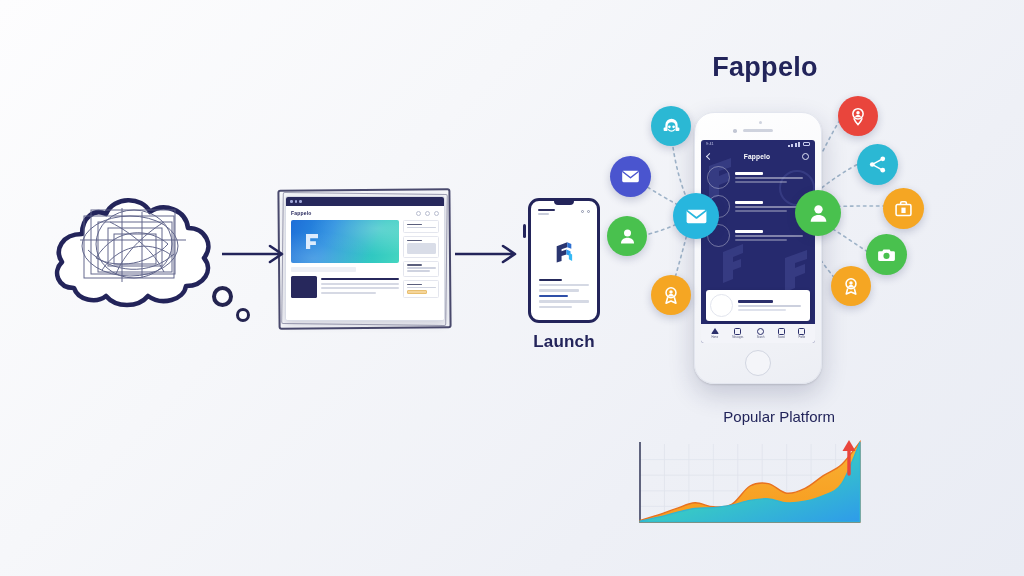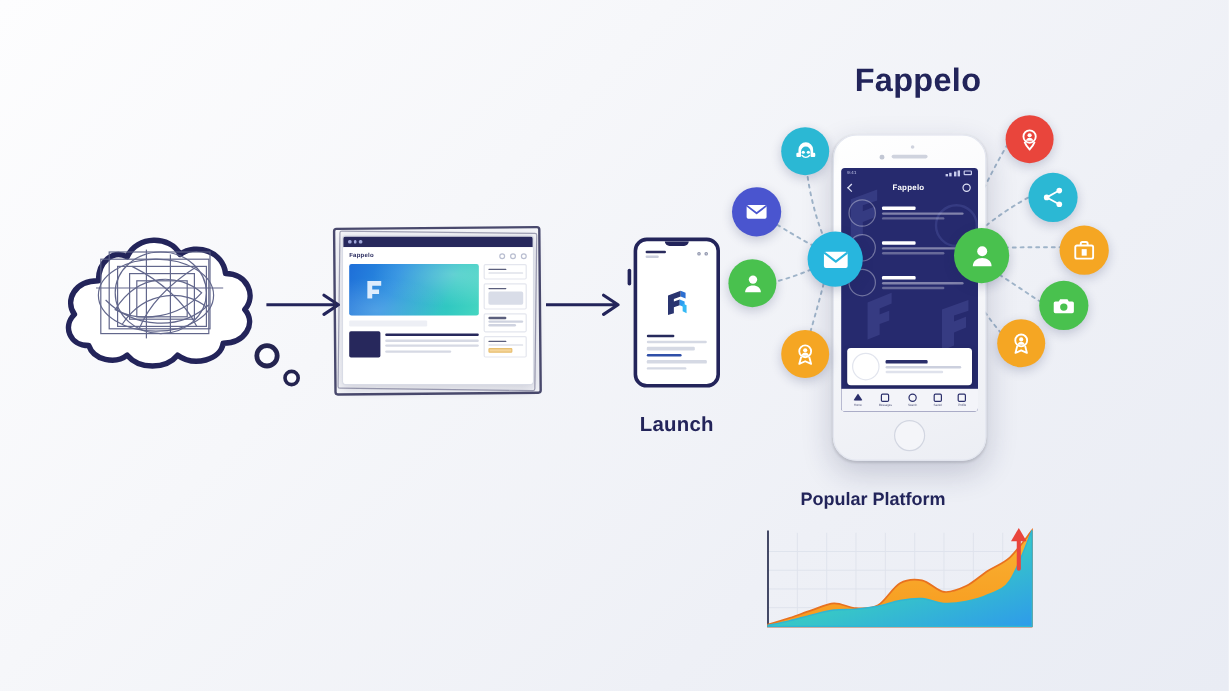--- a/index.html
+++ b/index.html
@@ -165,22 +165,22 @@
     box-shadow:0 3px 9px rgba(30,40,90,.22);
     color:#fff;
   }
   .fab svg{ display:block; }
 
   
   #connectors{ position:absolute; inset:0; pointer-events:none; }
 
   
   #chart-group{ position:absolute; left:620px; top:400px; width:245px; height:135px; }
-  #chart-title{ position:absolute; left:0; top:8px; width:215px; text-align:center;
-    font-size:15px; font-weight:700; color:#22245a; }
+  #chart-title{ position:absolute; left:0; top:8px; width:215px; text-align:right;
+    font-size:15px; font-weight:400; color:#22245a; }
   #chart-canvas{ position:absolute; left:8px; top:38px; width:237px; height:95px; }
 
   
   .face{ width:100%; height:100%; position:relative; }
   .face .bg{ position:absolute; inset:0; }
   .face .hair{ position:absolute; left:14%; top:4%; width:72%; height:52%; border-radius:50% 50% 44% 44%; }
   .face .skin{ position:absolute; left:24%; top:20%; width:52%; height:56%; border-radius:50% 50% 46% 46%; }
   .face .neck{ position:absolute; left:38%; top:64%; width:24%; height:22%; }
   .face .shirt{ position:absolute; left:6%; bottom:0; width:88%; height:28%; border-radius:40% 40% 0 0; }
 </style>
@@ -322,21 +322,21 @@
         <div class="psm-l dark"></div>
         <div class="psm-l"></div>
         <div class="psm-l" style="width:80%"></div>
         <div class="psm-l dark2"></div>
         <div class="psm-l"></div>
         <div class="psm-l" style="width:65%"></div>
       </div>
     </div>
     <div class="phone-sm-btn"></div>
   </div>
-  <div class="step-label" style="left:496px; top:344px; width:136px;">Launch</div>
+  <div class="step-label" style="left:496px; top:332px; width:136px;">Launch</div>
 
   <div style="position:absolute; left:660px; top:52px; width:210px; text-align:center;
               font-size:27px; font-weight:700; color:#22245a; letter-spacing:.3px;">Fappelo</div>
 
   <div id="hero-phone">
     <div class="phone-body"></div>
     <div class="phone-cam2"></div>
     <div class="phone-speaker"></div>
     <div class="phone-cam"></div>
 

